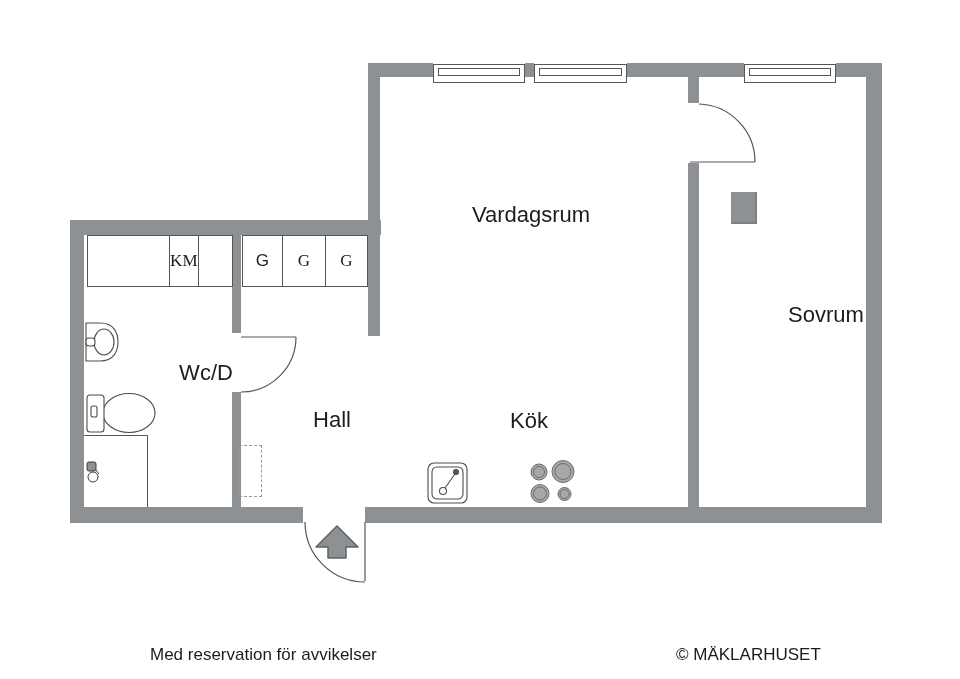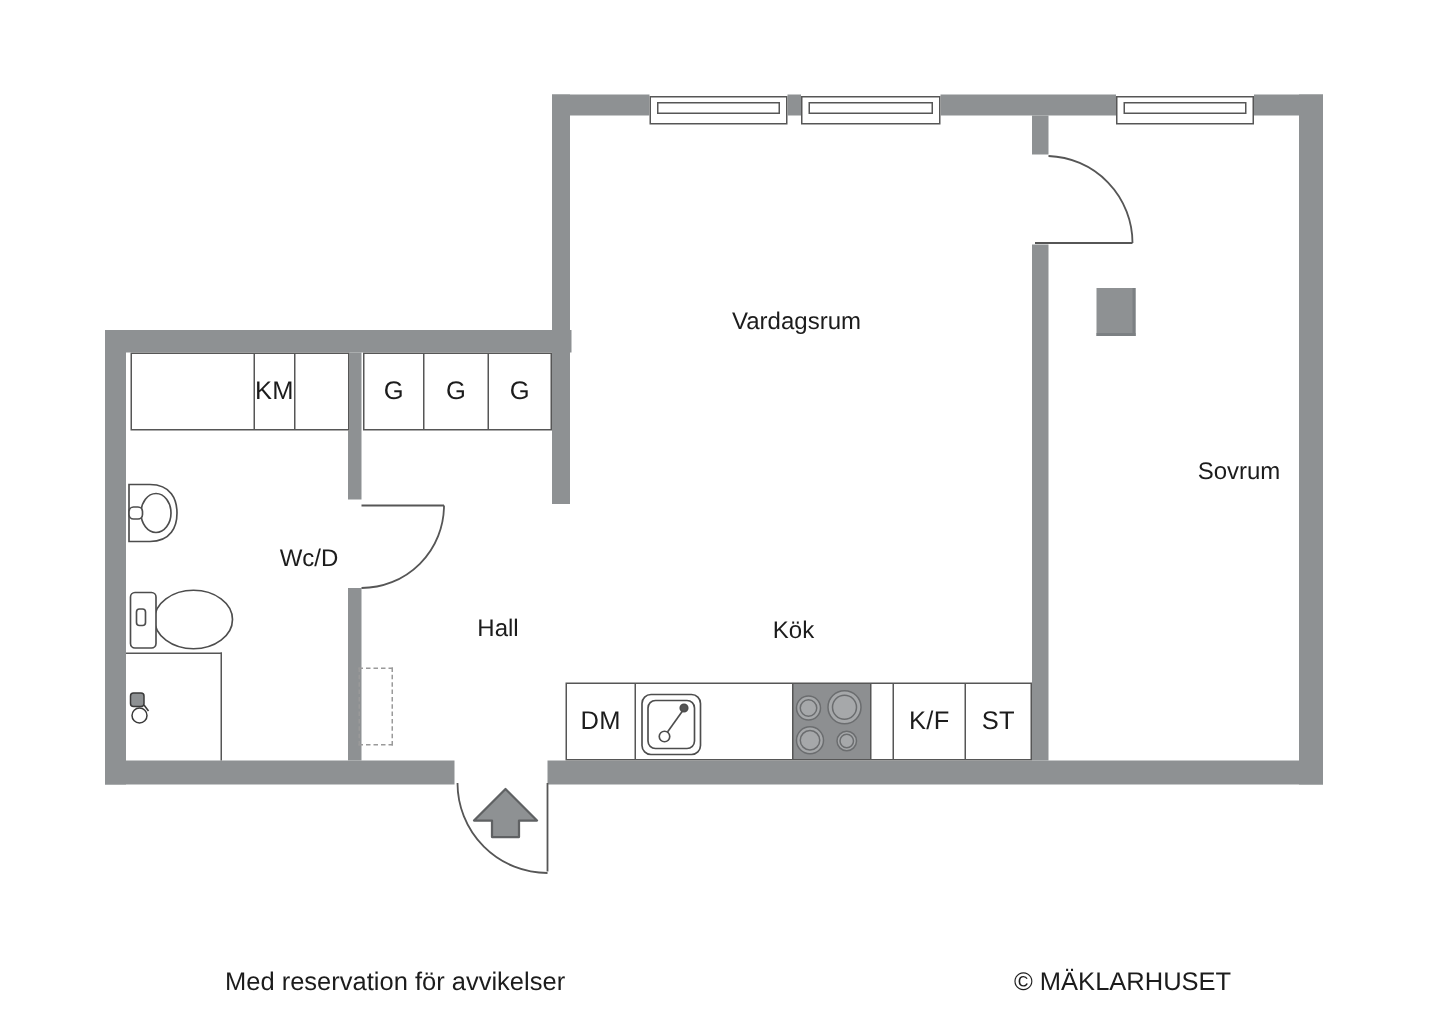--- a/index.html
+++ b/index.html
@@ -6,23 +6,23 @@
   .plan{
     position:relative;width:960px;height:679px;background:#fff;overflow:hidden;
     font-family:"Liberation Sans","DejaVu Sans",sans-serif;color:var(--text,#1c1c1c);
   }
   .wall{position:absolute;background:var(--wall,#8e9193);}
   .window{position:absolute;background:#fff;border:1px solid var(--line,#565656);box-sizing:border-box;z-index:3;}
   .window .pane{position:absolute;left:4px;right:4px;top:3px;height:6px;border:1px solid var(--line,#565656);background:#fff;}
   .row{position:absolute;display:flex;background:#fff;border:1px solid var(--line,#565656);box-sizing:border-box;z-index:3;}
   .cell{box-sizing:border-box;height:100%;display:flex;align-items:center;justify-content:center;
         font-size:17px;letter-spacing:.2px;}
-  .cell + .cell{border-left:1px solid var(--line,#565656);}
+  .cell + .cell{border-left:1px solid var(--line,#565656);font-family:Liberation Serif, serif;}
   .cell.stove{background:var(--stove-body,#8d8f91);}
-  .room-label{position:absolute;transform:translate(-50%,-50%);font-size:16px;white-space:nowrap;z-index:5;}
+  .room-label{position:absolute;transform:translate(-50%,-50%);font-size:22px;white-space:nowrap;z-index:5;}
   .sq{position:absolute;background:var(--wall,#8e9193);border-right:2px solid #7c8083;border-bottom:2px solid #7c8083;box-sizing:border-box;z-index:3;}
   .shower{position:absolute;border-top:1px solid var(--line,#565656);border-right:1px solid var(--line,#565656);box-sizing:border-box;z-index:2;}
   .dashed-box{position:absolute;border:1px dashed #9a9a9a;box-sizing:border-box;z-index:3;}
   .overlay{position:absolute;left:0;top:0;z-index:6;pointer-events:none;}
   .footer-text{position:absolute;font-size:17px;white-space:nowrap;z-index:5;}
 </style>
 </head>
 <body>
 
 <div class="plan">
@@ -66,34 +66,20 @@
         <span>G</span>
       </div>
     <div class="cell" style="flex:0 0 43px;">
         <span>G</span>
       </div>
     <div class="cell" style="flex:1;">
         <span>G</span>
       </div>
   </div>
 
-  <div class="row" style="left:377px;top:455px;width:311px;height:52px;">
-    <div class="cell" style="flex:0 0 45px;">
-        <span>DM</span>
-      </div>
-    <div class="cell" style="flex:0 0 105px;"></div>
-    <div class="cell stove" style="flex:0 0 52px;"></div>
-    <div class="cell" style="flex:0 0 15px;"></div>
-    <div class="cell" style="flex:0 0 48px;">
-        <span>K/F</span>
-      </div>
-    <div class="cell" style="flex:1;">
-        <span>ST</span>
-      </div>
-  </div>
 
   <div class="sq" style="left:731px;top:192px;width:26px;height:32px;"></div>
 
   <div class="shower" style="left:84px;top:435px;width:64px;height:72px;"></div>
 
   <div class="dashed-box" style="left:239px;top:445px;width:23px;height:52px;"></div>
 
   <div class="room-label" style="left:531px;top:215px;">Vardagsrum</div>
   <div class="room-label" style="left:826px;top:315px;">Sovrum</div>
   <div class="room-label" style="left:178px;top:373px;margin-left:28px;">Wc/D</div>

